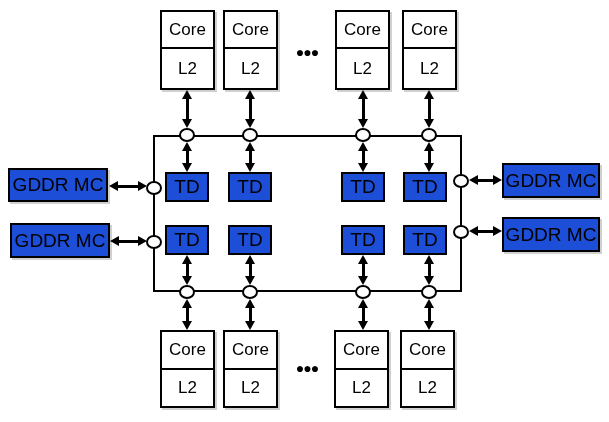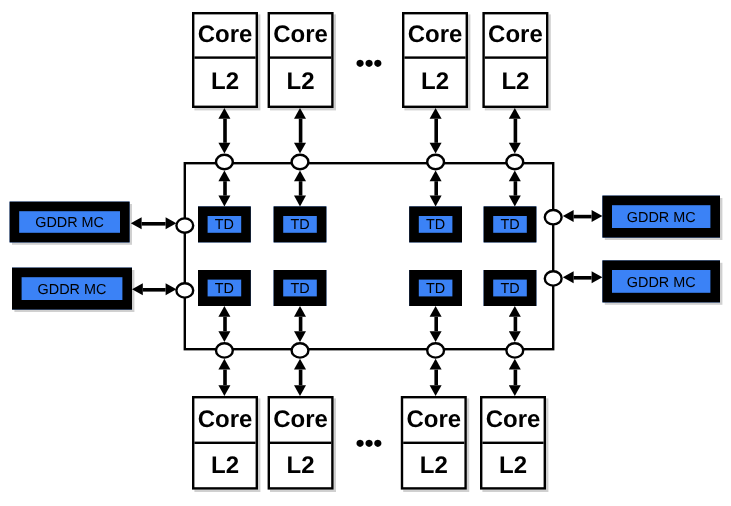--- a/index.html
+++ b/index.html
@@ -7,33 +7,33 @@
     position:relative; width:609px; height:422px; background:#ffffff;
     font-family:"Liberation Sans", sans-serif; color:#000; overflow:hidden;
   }
   
   .ring {
     position:absolute; left:153px; top:135px; width:309px; height:157px;
     border:2.5px solid #000; box-sizing:border-box; z-index:1;
   }
   
   .bx {
-    position:absolute; background:#3b82f6; border:8px solid #000000; box-sizing:border-box;
+    position:absolute; background:#1d4ed8; border:2px solid #000000; box-sizing:border-box;
     display:flex; align-items:center; justify-content:center;
-    font-size:12px; z-index:2;
+    font-size:19px; z-index:2;
   }
   .bx.shadow { box-shadow:2px 2px 0 rgba(150,150,150,0.45); }
   
   .tile {
     position:absolute; width:55px; background:#fff; border:2px solid #000;
     box-sizing:border-box; z-index:2; display:flex; flex-direction:column;
     box-shadow:2px 2px 0 rgba(150,150,150,0.45);
   }
   .tile .cell {
-    display:flex; align-items:center; justify-content:center; font-size:20px;font-weight:bold;
+    display:flex; align-items:center; justify-content:center; font-size:17px;
   }
   .tile .cell.core { border-bottom:2px solid #000; }
   
   .stop {
     position:absolute; width:16px; height:14px; background:#fff;
     border:2px solid #000; border-radius:50%; box-sizing:border-box; z-index:3;
   }
   
   .av { position:absolute; width:3px; background:#000; z-index:2; }
   .av::before {

